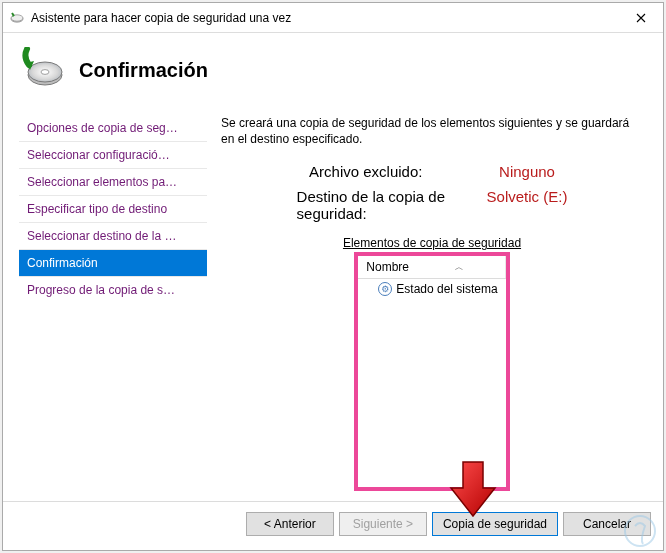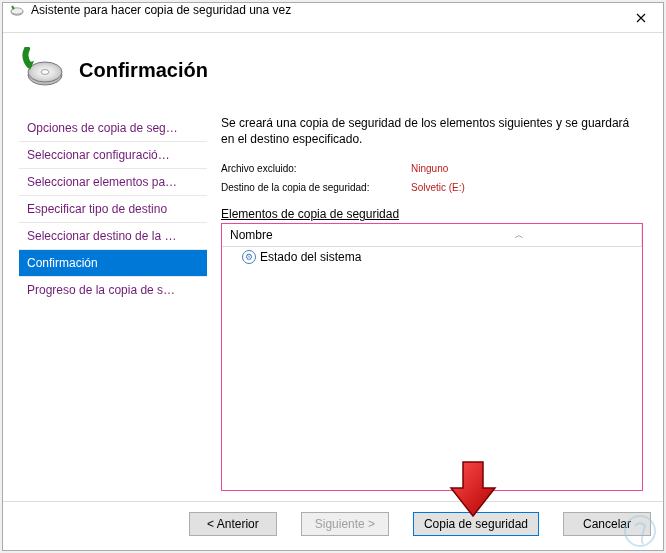--- a/index.html
+++ b/index.html
@@ -18,21 +18,21 @@
     width: 662px;
     height: 549px;
     margin: 2px;
     position: relative;
     display: flex;
     flex-direction: column;
   }
   .titlebar {
     height: 30px;
     display: flex;
-    align-items: flex-start;
+    align-items: center;
     padding: 0 0 0 6px;
     border-bottom: 1px solid #ddd;
   }
   .titlebar-icon {
     width: 16px; height: 16px;
     margin-right: 6px;
   }
   .titlebar-text { flex: 1; font-size: 12px; color: #000; }
   .titlebar-controls { display: flex; }
   .titlebar-btn {
@@ -69,33 +69,34 @@
   .sidebar-item:last-child { border-bottom: 0; }
   .sidebar-item.active {
     background: #0078d7;
     color: #fff;
   }
   .main {
     flex: 1;
     padding: 6px 10px 0 14px;
     display: flex;
     flex-direction: column;
+    align-items: center;
   }
   .description {
     font-size: 12px;
     color: #000;
     margin-bottom: 16px;
     line-height: 1.35;
   }
-  .kv-row { display: flex; margin-bottom: 8px; font-size: 10px; }
+  .kv-row { display: flex; margin-bottom: 8px; font-size: 15px; }
   .kv-label { width: 190px; color: #000; }
   .kv-value { flex: 1; color: #b91c1c; }
   .list-label { margin: 6px 0 2px 0; text-decoration: underline; }
   .list-box {
-    border: 1px solid #ec4899;
+    border: 4px solid #ec4899;
     flex: 1;
     min-height: 200px;
     margin-bottom: 10px;
     background: #fff;
     overflow: auto;
   }
   .list-header {
     display: flex;
     border-bottom: 1px solid #dcdcdc;
     font-size: 12px;
@@ -130,21 +131,21 @@
     align-items: center;
     justify-content: center;
     font-size: 9px;
     color: #4a7ebb;
   }
   .footer {
     border-top: 1px solid #dcdcdc;
     padding: 10px 12px 14px 0;
     display: flex;
     justify-content: flex-end;
-    gap: 24px;
+    gap: 5px;
     position: relative;
   }
   .btn {
     min-width: 88px;
     height: 24px;
     border: 1px solid #adadad;
     background: #e1e1e1;
     font-size: 12px;
     cursor: default;
     padding: 0 10px;

